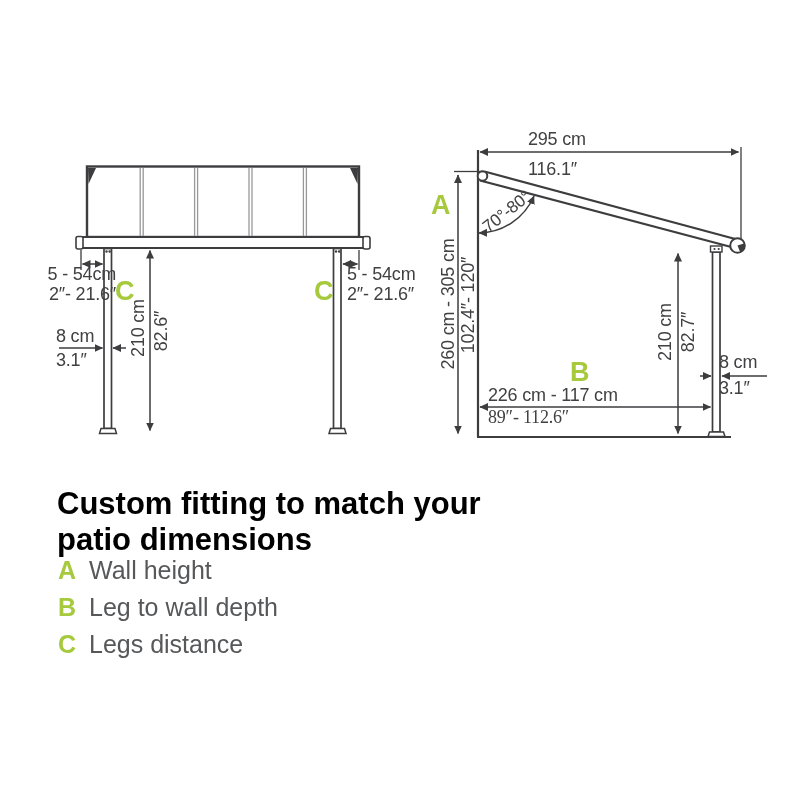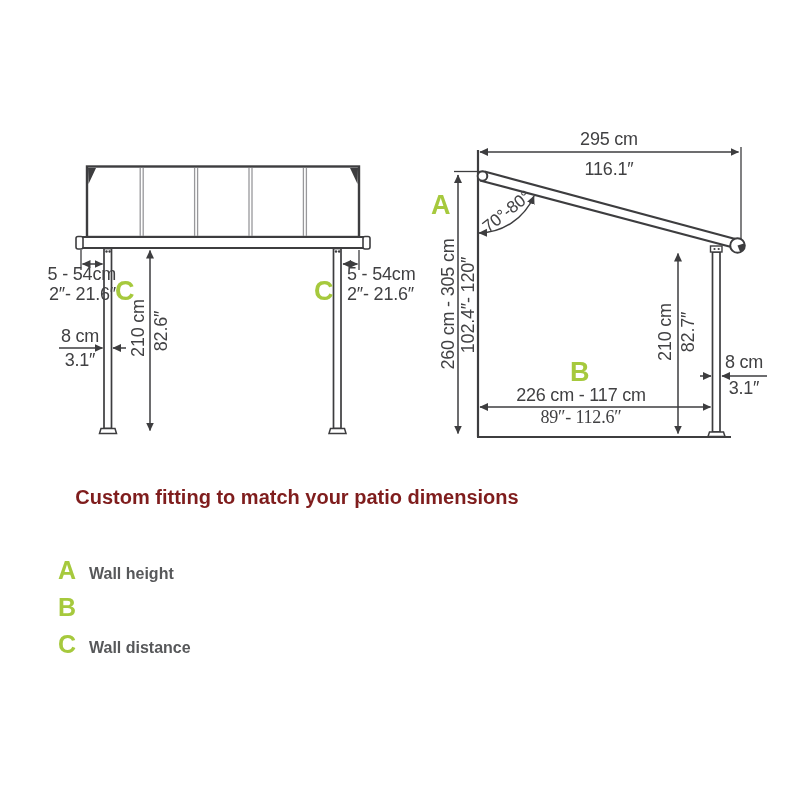--- a/index.html
+++ b/index.html
@@ -1,29 +1,29 @@
 <!DOCTYPE html>
 <html><head>
 <meta charset="utf-8">
 <style>
   html,body{margin:0;padding:0;background:#ffffff;}
   .canvas{position:relative;width:800px;height:800px;background:#fff;overflow:hidden;
           font-family:"Liberation Sans", sans-serif;}
   .layer{position:absolute;left:0;top:0;}
   .txt{position:absolute;color:#414143;font-size:18px;letter-spacing:-0.2px;white-space:nowrap;}
-  .ctr{text-align:center;}
+  .ctr{text-align:left;}
   .rgt{text-align:right;}
   .rot{transform:translate(-50%,-50%) rotate(-90deg);transform-origin:center;}
   .rot38{transform:translate(-50%,-50%) rotate(-38deg);transform-origin:center;font-size:17px;}
   .key{position:absolute;color:#a6c93d;font-size:27px;font-weight:bold;}
-  .heading{position:absolute;left:57px;top:486px;width:480px;color:#7f1d1d;
-           font-size:20px;font-weight:bold;line-height:1.16;text-align:center;}
+  .heading{position:absolute;left:57px;top:486px;width:480px;color:#000000;
+           font-size:31px;font-weight:bold;line-height:1.16;}
   .legend-row{position:absolute;left:58px;display:flex;align-items:baseline;}
   .legend-key{color:#a6c93d;font-size:25px;font-weight:bold;width:31px;flex:0 0 31px;}
-  .legend-label{color:#57585a;font-size:16px;font-weight:bold;white-space:nowrap;}
+  .legend-label{color:#57585a;font-size:25px;font-weight:normal;white-space:nowrap;}
   svg .ln{stroke:#3d3d3f;fill:none;}
 </style>
 </head>
 <body>
 
 <div class="canvas">
 
   <svg class="layer" width="800" height="800" viewBox="0 0 800 800">
     <defs>
       <marker id="ah" markerUnits="userSpaceOnUse" markerWidth="10" markerHeight="9" refX="8" refY="4" orient="auto">
@@ -145,19 +145,20 @@
   <span class="txt ctr" style="left:488px;top:407px;width:186px;font-family:Liberation Serif, serif;">89″- 112.6″</span>
 
   <div class="heading">Custom fitting to match your patio dimensions</div>
 
   <div class="legend-row" style="top:556px;">
     <span class="legend-key">A</span>
     <span class="legend-label">Wall height</span>
   </div>
   <div class="legend-row" style="top:593px;">
     <span class="legend-key">B</span>
+    <span class="legend-label">Leg to wall depth</span>
   </div>
   <div class="legend-row" style="top:630px;">
     <span class="legend-key">C</span>
-    <span class="legend-label">Wall distance</span>
+    <span class="legend-label">Legs distance</span>
   </div>
 
 </div>
 
 </body></html>

